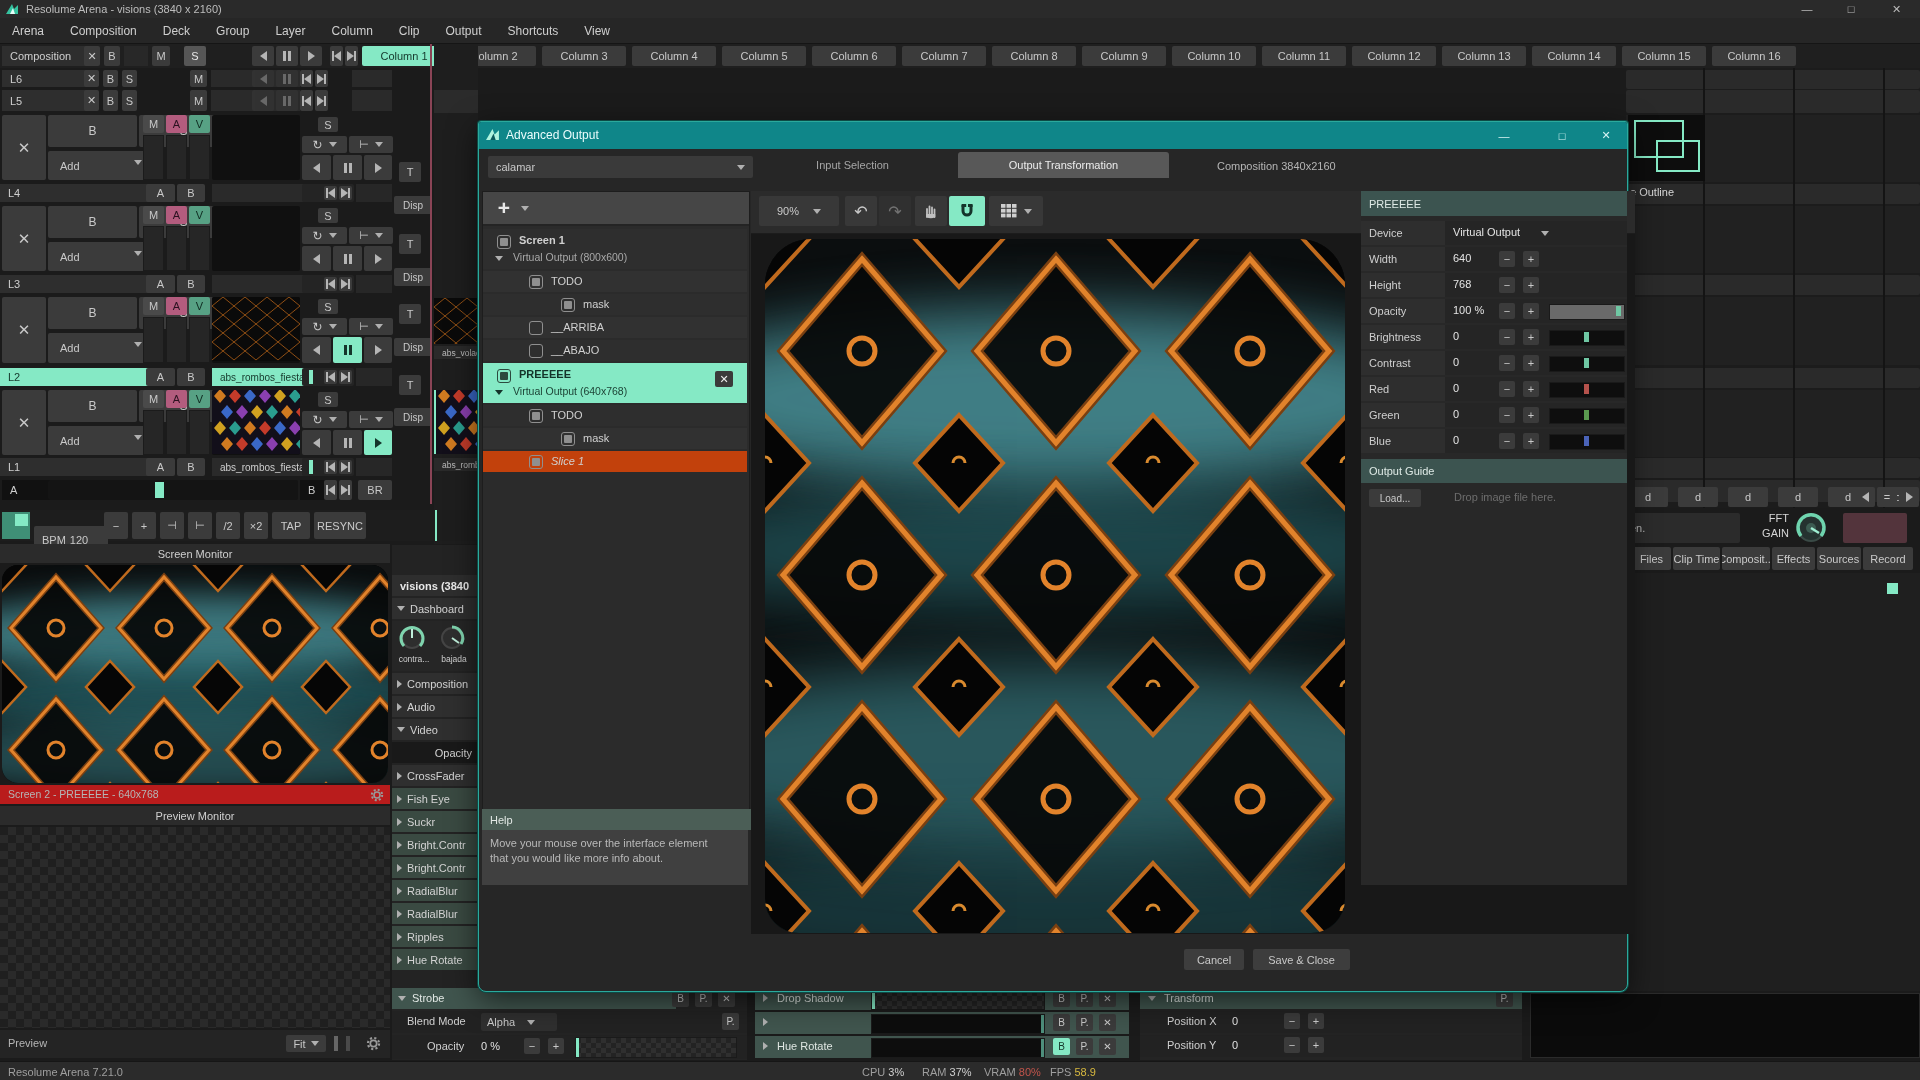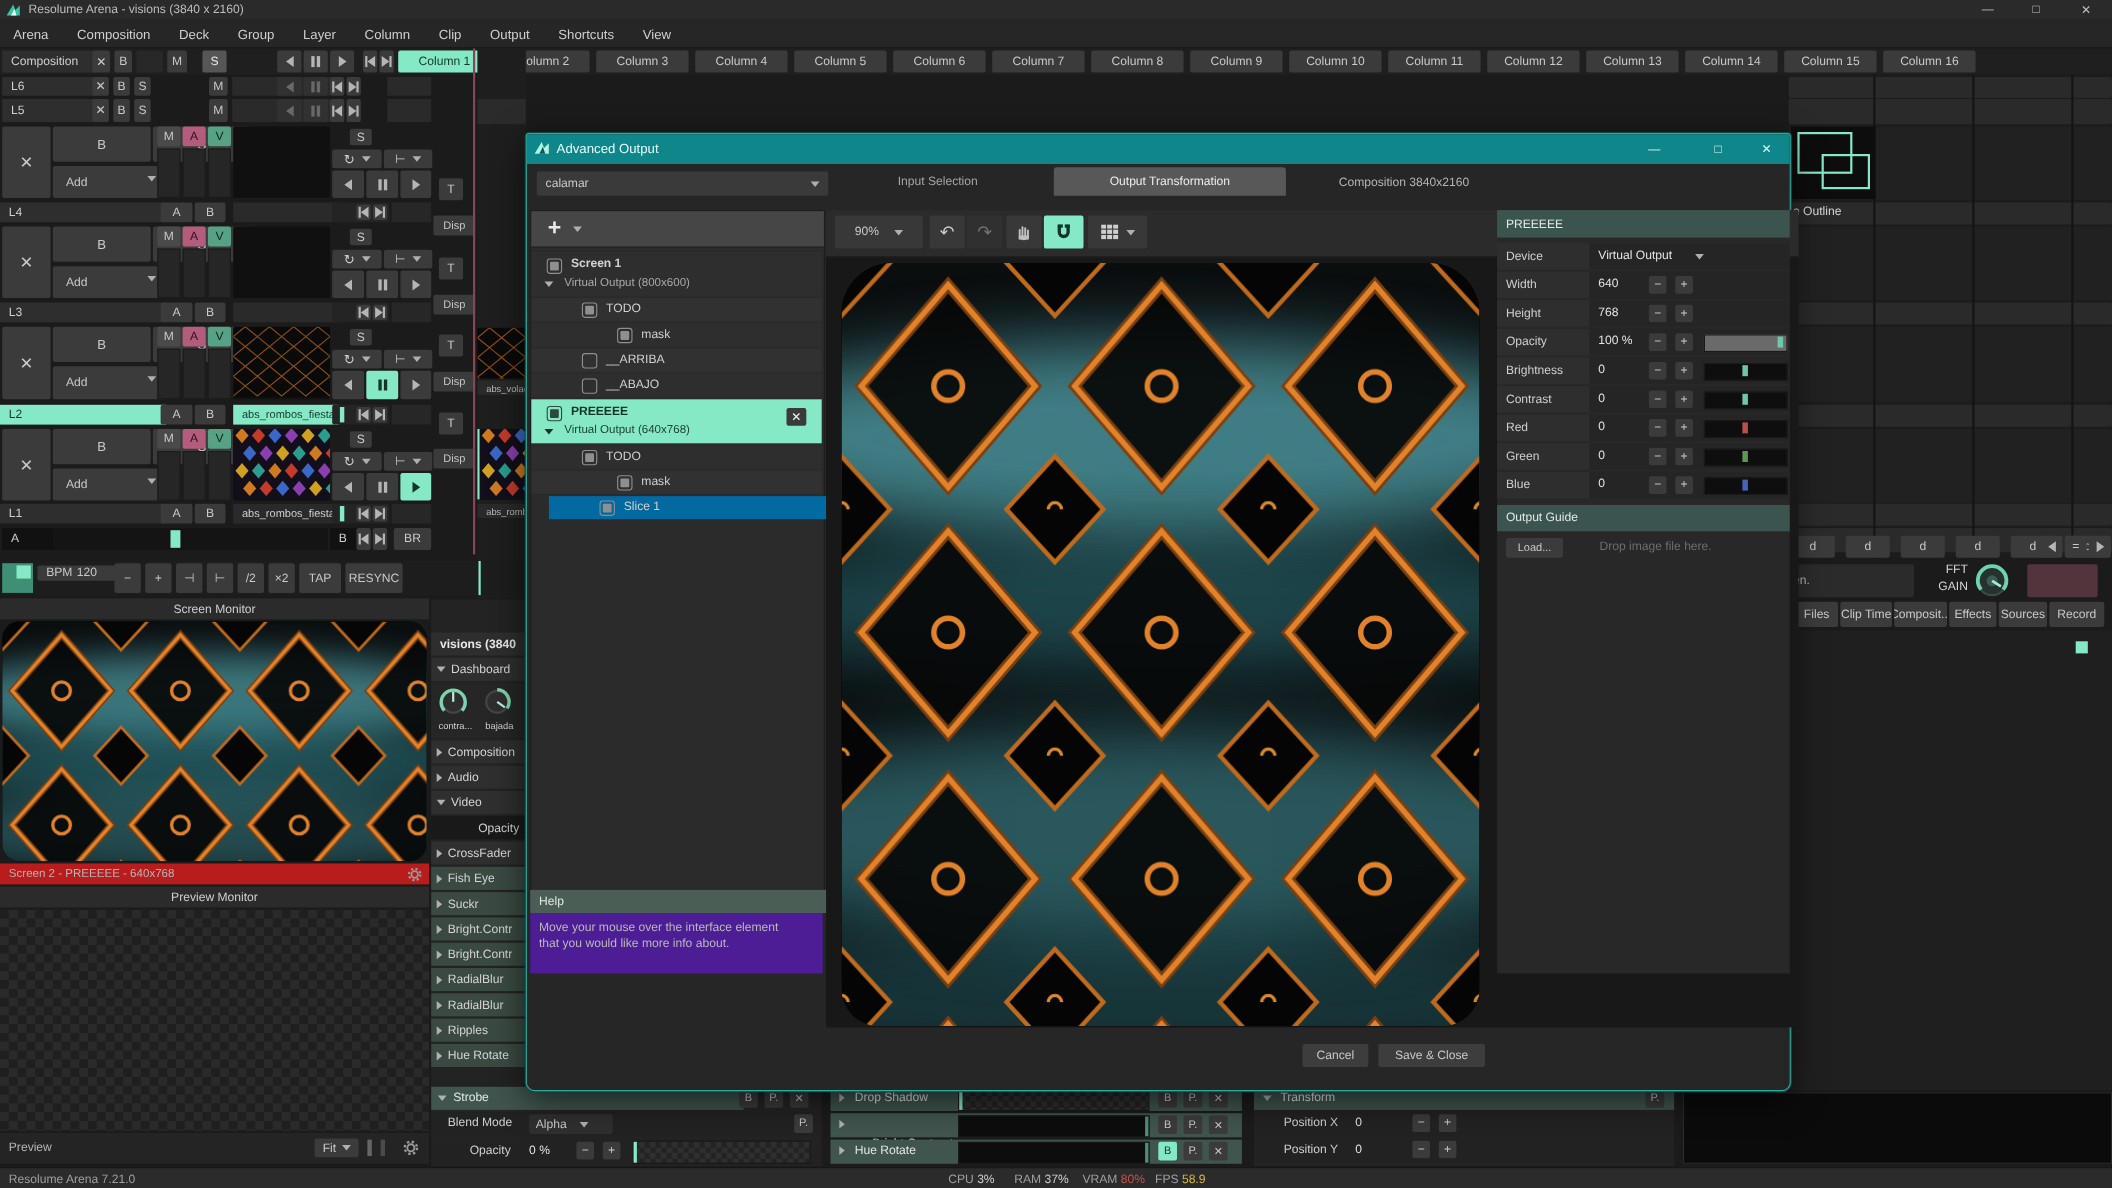--- a/index.html
+++ b/index.html
@@ -582,21 +582,21 @@
             <i class="tR"></i>
             <i class="bar"></i>
           </div>
         </div>
         <div class="bt" style="position: absolute; left: 358px; top: 0px; width: 34px; height: 20px;">BR</div>
       </div>
       <div style="position: absolute; left: 0px; top: 510px; width: 478px; height: 31px; background: rgb(29, 29, 29);">
         <div style="position: absolute; left: 2px; top: 2px; width: 28px; height: 27px; background: rgb(63, 143, 118);">
           <div style="position: absolute; left: 13px; top: 2px; width: 13px; height: 12px; background: rgb(133, 233, 197);"></div>
         </div>
-        <div class="bt" style="position: absolute; left: 34px; top: 4px; width: 66px; height: 14px; justify-content: flex-start; gap: 4px; padding-left: 8px;">
+        <div class="bt" style="position: absolute; left: 34px; top: 16px; width: 66px; height: 28px; justify-content: flex-start; gap: 4px; padding-left: 8px;">
           <span>BPM</span>
           <span>120</span>
         </div>
         <div class="bt" style="position: absolute; left: 104px; top: 2px; width: 24px; height: 27px;">−</div>
         <div class="bt" style="position: absolute; left: 132px; top: 2px; width: 24px; height: 27px;">+</div>
         <div class="bt" style="position: absolute; left: 160px; top: 2px; width: 24px; height: 27px;">⊣</div>
         <div class="bt" style="position: absolute; left: 188px; top: 2px; width: 24px; height: 27px;">⊢</div>
         <div class="bt" style="position: absolute; left: 216px; top: 2px; width: 24px; height: 27px;">/2</div>
         <div class="bt" style="position: absolute; left: 244px; top: 2px; width: 24px; height: 27px;">×2</div>
         <div class="bt" style="position: absolute; left: 272px; top: 2px; width: 38px; height: 27px;">TAP</div>
@@ -913,32 +913,32 @@
             <div class="bt" style="position: absolute; left: 232px; top: 8px; width: 18px; height: 16px; background: rgb(58, 58, 58); color: rgb(238, 238, 238);">✕</div>
           </div>
           <div style="position: absolute; left: 0px; top: 213px; width: 264px; height: 21px; background: rgb(46, 46, 46); color: rgb(208, 208, 208);">
             <i class="cb on" style="position: absolute; left: 46px; top: 4px;"></i>
             <span style="position: absolute; left: 68px; top: 4px;">TODO</span>
           </div>
           <div class="checker-sm" style="position: absolute; left: 0px; top: 236px; width: 264px; height: 21px; background: rgb(49, 49, 49); color: rgb(208, 208, 208);">
             <i class="cb on" style="position: absolute; left: 78px; top: 4px;"></i>
             <span style="position: absolute; left: 100px; top: 4px;">mask</span>
           </div>
-          <div style="position: absolute; left: 16px; top: 259px; width: 264px; height: 21px; background: #0369a1; color: rgb(208, 208, 208);">
+          <div style="position: absolute; left: 0px; top: 259px; width: 264px; height: 21px; background: #c2410c; color: rgb(208, 208, 208); font-style: italic;">
             <i class="cb on" style="position: absolute; left: 46px; top: 4px;"></i>
             <span style="position: absolute; left: 68px; top: 4px;">Slice 1</span>
           </div>
         </div>
     </div>
 
     <div class="ab" style="left:3px;top:687px;width:266px;height:76px;">
       <div class="ab" style="left:0;top:0;width:266px;height:21px;background:#4b5e56;display:flex;align-items:center;padding-left:8px;color:#e2e8e5;">
         <span>Help</span>
       </div>
-      <div class="ab" style="left:0;top:21px;width:266px;height:55px;background:#4c1d95;color:#b9b9b9;padding:6px 8px;box-sizing:border-box;line-height:15px;">
+      <div class="ab" style="left:0;top:21px;width:266px;height:55px;background:#404040;color:#b9b9b9;padding:6px 8px;box-sizing:border-box;line-height:15px;">
         <div>Move your mouse over the interface element</div>
           <div>that you would like more info about.</div>
       </div>
     </div>
 
     <div class="ab" style="left:272px;top:69px;width:884px;height:42px;background:#2b2b2b;border-bottom:1px solid #1c1c1c;">
       <div class="bt" style="left:8px;top:5px;width:80px;height:30px;gap:14px;background:#383838;">
         <span>90%</span>
           <i class="cd"></i>
       </div>

